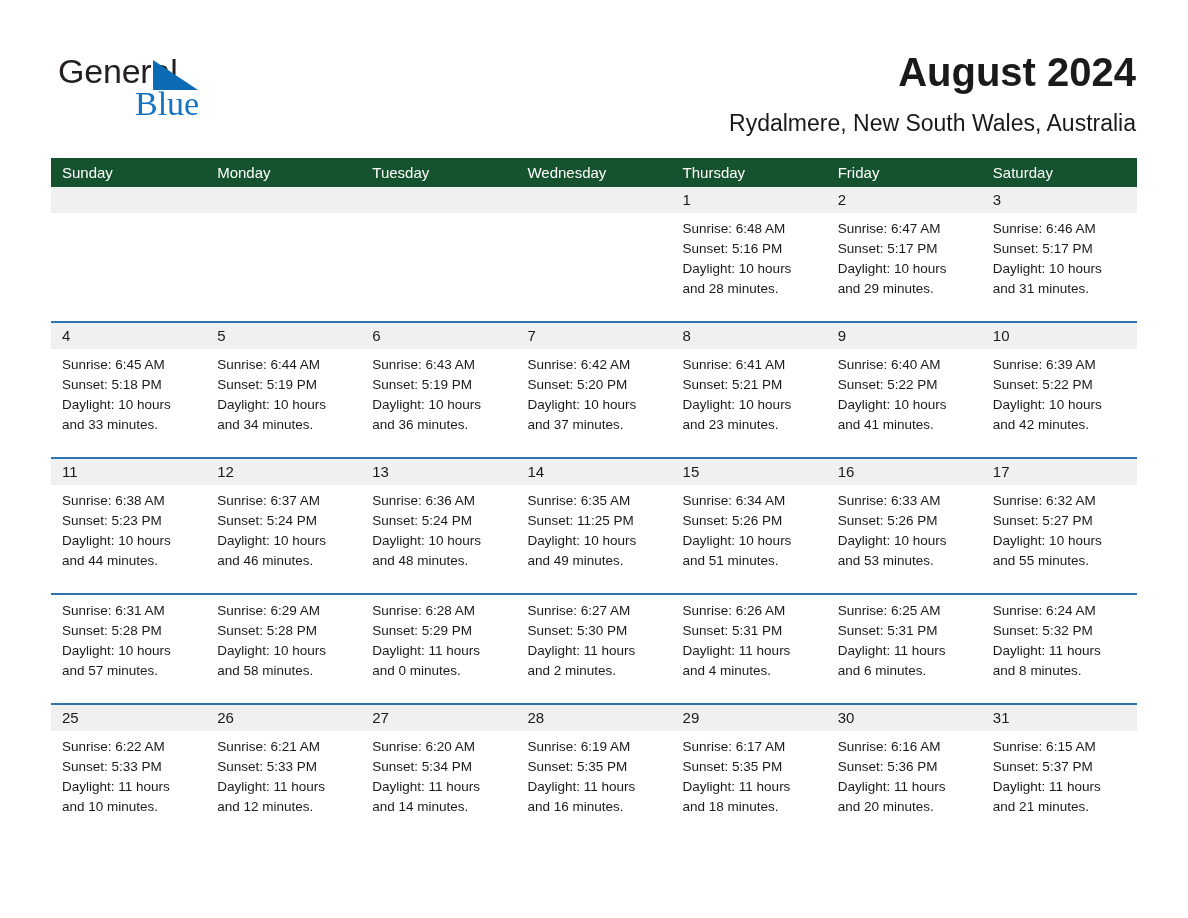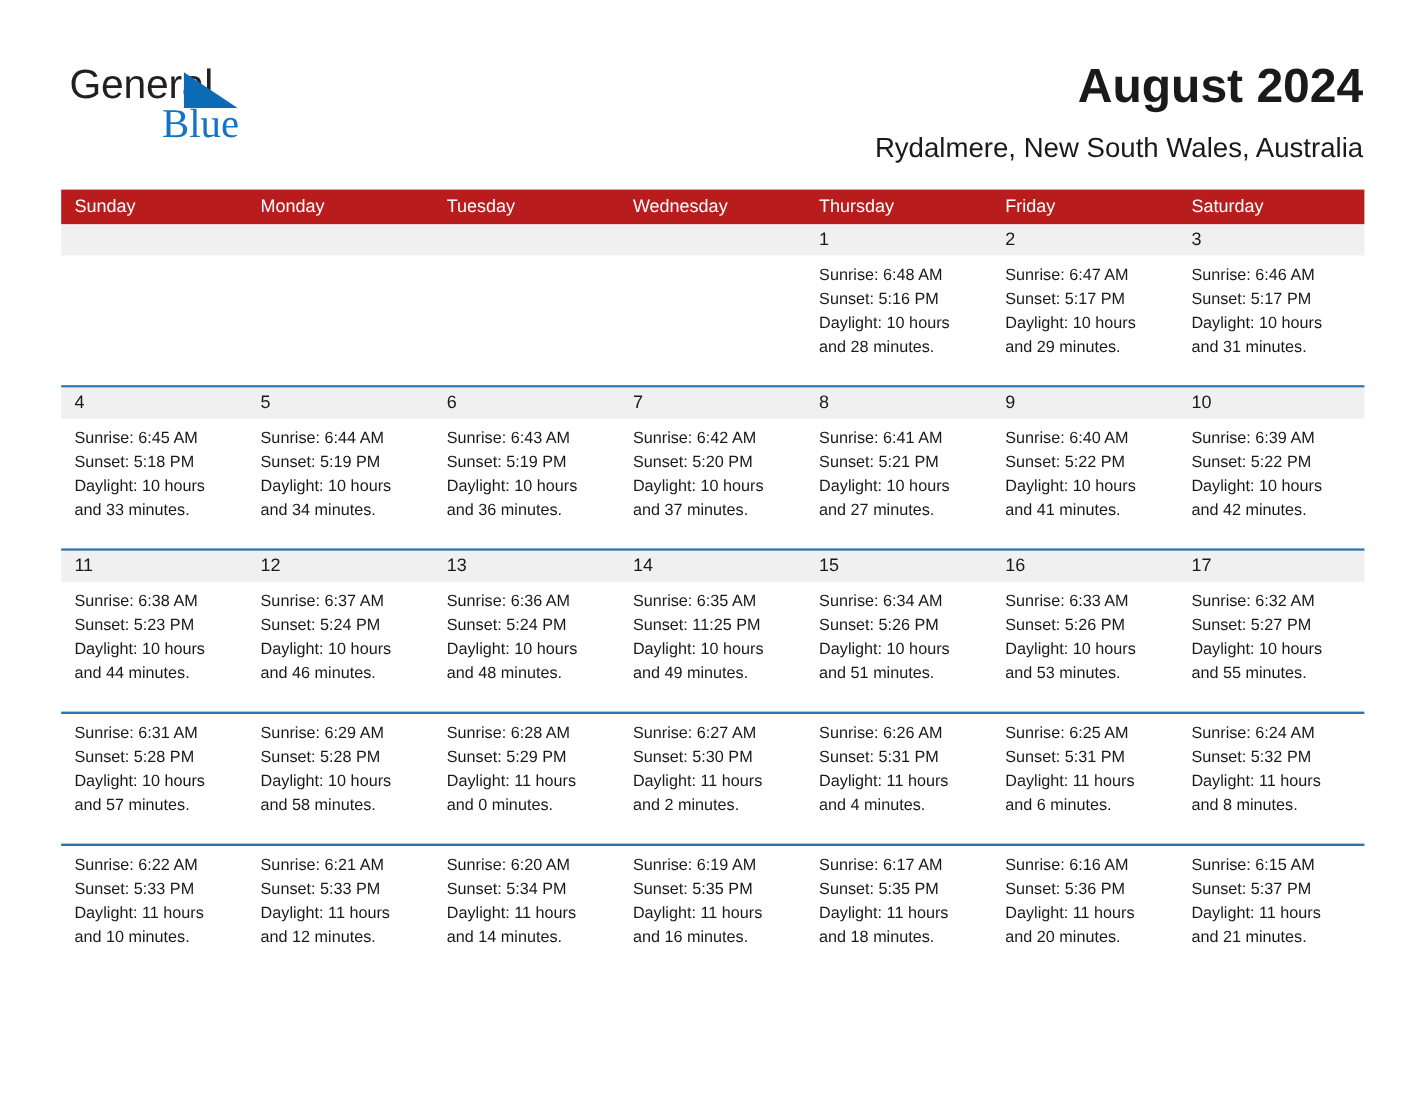--- a/index.html
+++ b/index.html
@@ -84,21 +84,21 @@
   .calendar {
     position: absolute;
     left: 51px;
     top: 158px;
     width: 1086px;
   }
   .cal-head {
     display: flex;
     width: 100%;
     height: 29px;
-    background: #b91c1c;
+    background: #14532d;
   }
   .cal-head-cell {
     flex: 1 1 0;
     color: #ffffff;
     font-size: 15px;
     line-height: 29px;
     padding-left: 11px;
     white-space: nowrap;
     overflow: hidden;
   }
@@ -233,21 +233,21 @@
             <div class="info-cell">
               <div class="info-line">Sunrise: 6:42 AM</div>
               <div class="info-line">Sunset: 5:20 PM</div>
               <div class="info-line">Daylight: 10 hours</div>
               <div class="info-line">and 37 minutes.</div>
             </div>
             <div class="info-cell">
               <div class="info-line">Sunrise: 6:41 AM</div>
               <div class="info-line">Sunset: 5:21 PM</div>
               <div class="info-line">Daylight: 10 hours</div>
-              <div class="info-line">and 27 minutes.</div>
+              <div class="info-line">and 23 minutes.</div>
             </div>
             <div class="info-cell">
               <div class="info-line">Sunrise: 6:40 AM</div>
               <div class="info-line">Sunset: 5:22 PM</div>
               <div class="info-line">Daylight: 10 hours</div>
               <div class="info-line">and 41 minutes.</div>
             </div>
             <div class="info-cell">
               <div class="info-line">Sunrise: 6:39 AM</div>
               <div class="info-line">Sunset: 5:22 PM</div>
@@ -351,20 +351,29 @@
             </div>
             <div class="info-cell">
               <div class="info-line">Sunrise: 6:24 AM</div>
               <div class="info-line">Sunset: 5:32 PM</div>
               <div class="info-line">Daylight: 11 hours</div>
               <div class="info-line">and 8 minutes.</div>
             </div>
           </div>
         </div>
         <div class="week">
+          <div class="week-dates">
+            <div class="date-cell">25</div>
+            <div class="date-cell">26</div>
+            <div class="date-cell">27</div>
+            <div class="date-cell">28</div>
+            <div class="date-cell">29</div>
+            <div class="date-cell">30</div>
+            <div class="date-cell">31</div>
+          </div>
           <div class="week-body">
             <div class="info-cell">
               <div class="info-line">Sunrise: 6:22 AM</div>
               <div class="info-line">Sunset: 5:33 PM</div>
               <div class="info-line">Daylight: 11 hours</div>
               <div class="info-line">and 10 minutes.</div>
             </div>
             <div class="info-cell">
               <div class="info-line">Sunrise: 6:21 AM</div>
               <div class="info-line">Sunset: 5:33 PM</div>

